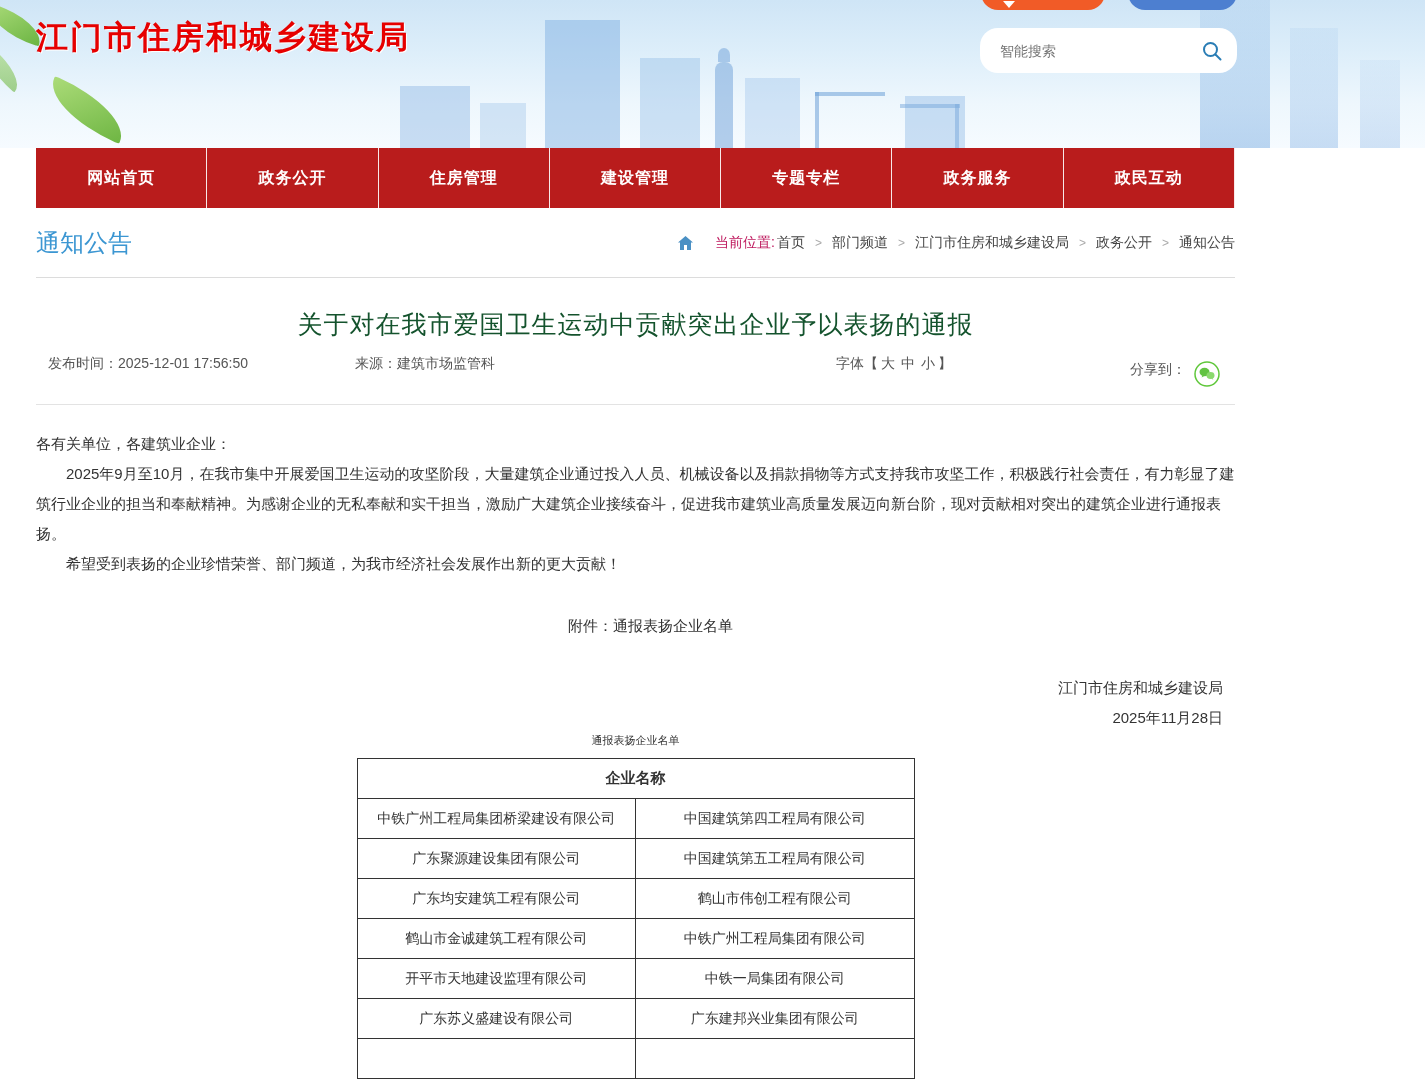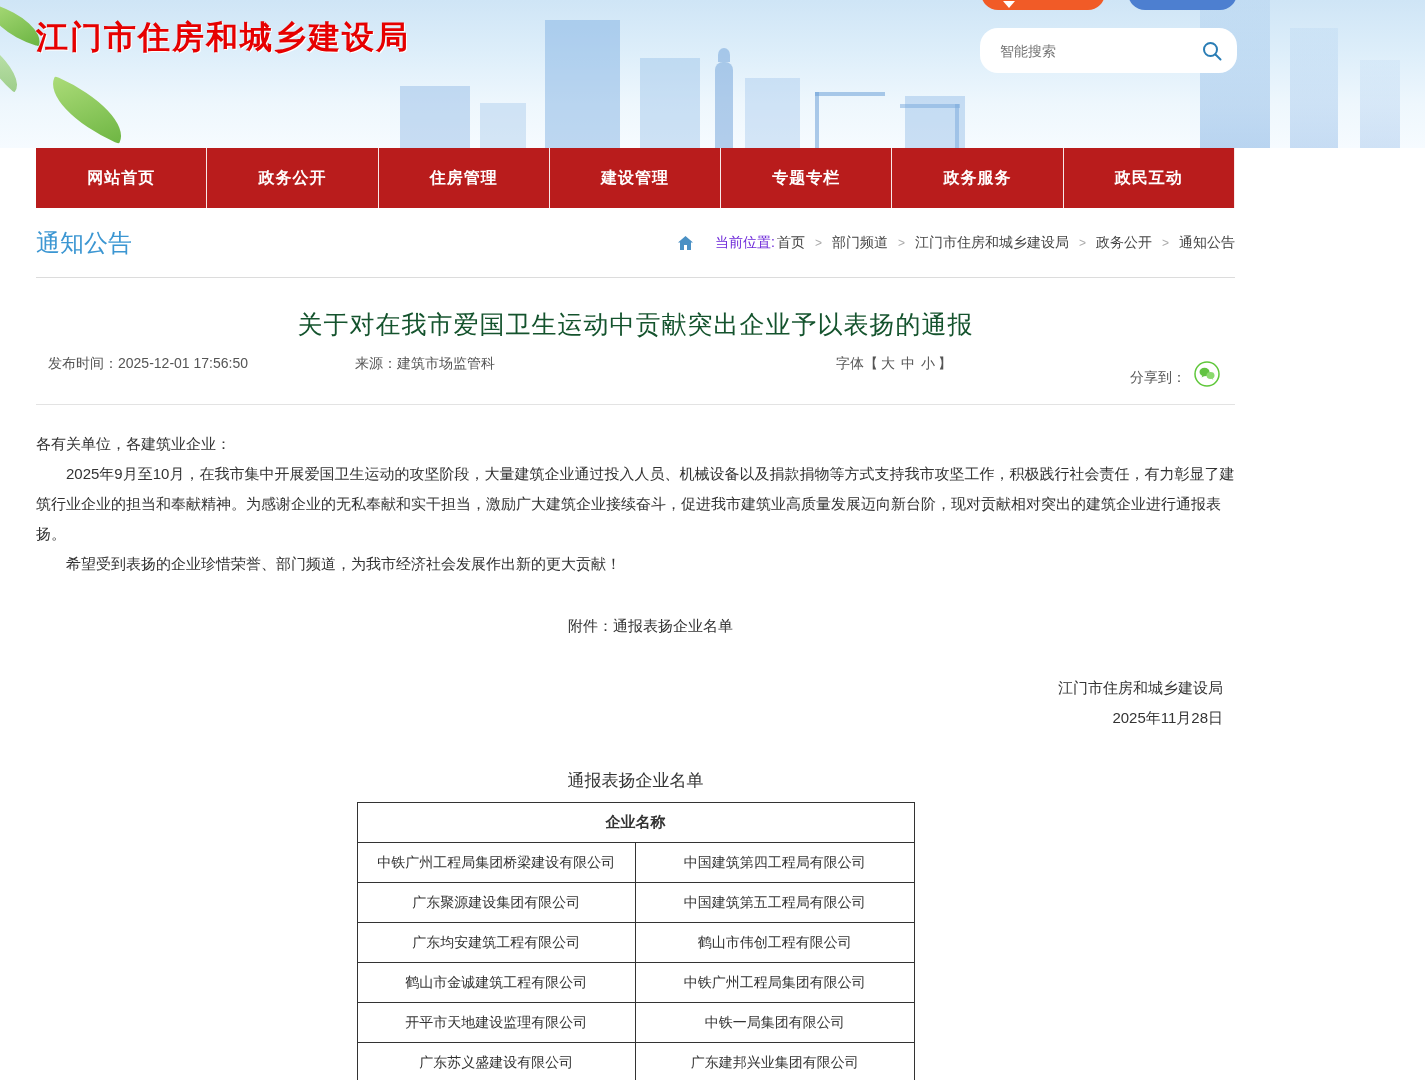--- a/index.html
+++ b/index.html
@@ -71,46 +71,46 @@
   }
 
   
   .crumb-row {
     width:1199px; margin-left:36px; height:70px;
     display:flex; align-items:center; justify-content:space-between;
     border-bottom:1px solid #dcdcdc;
   }
   .section-title { color:#3b96d2; font-size:24px; }
   .crumbs { display:flex; align-items:center; font-size:14px; color:#999; gap:10px; }
-  .crumbs .loc { color:#6d28d9; margin-left:12px; }
+  .crumbs .loc { color:#be185d; margin-left:12px; }
   .crumbs .crumb { color:#444; cursor:pointer; }
   .crumbs .sep { color:#aaa; font-size:12px; }
 
   
   .article { width:1199px; margin-left:36px; }
   .article-title {
     margin-top:30px; text-align:center;
     color:#14532d; font-size:25px; font-weight:normal; letter-spacing:1px;
   }
   .meta { position:relative; height:64px; border-bottom:1px solid #e3e3e3; font-size:14px; color:#555; }
   .meta span, .meta div { position:absolute; top:14px; }
   .m-publish { left:12px; }
   .m-source { left:319px; }
   .m-font { left:800px; }
   .font-size-opt { position:static !important; cursor:pointer; padding:0 3px; }
-  .m-share { left:1094px; display:flex; align-items:flex-end; gap:8px; top:20px !important; }
+  .m-share { left:1094px; display:flex; align-items:flex-start; gap:8px; top:20px !important; }
   .wechat-btn { background:none; border:none; cursor:pointer; display:flex; }
 
   .body-text { margin-top:24px; font-size:15px; line-height:30px; color:#333; }
   .body-text p.indent { text-indent:2em; }
   .attachment { margin-top:32px; text-indent:2em; font-size:15px; line-height:30px;text-align:center; }
   .signature { margin-top:32px; text-align:right; padding-right:12px; font-size:15px; line-height:30px; }
 
   
-  .tbl-title { margin-top:36px; text-align:center; font-size:17px; color:#333; }
+  .tbl-title { text-align:center; font-size:11px; color:#333; }
   table.companies {
     margin:10px auto 0; width:558px; border-collapse:collapse; table-layout:fixed;
   }
   table.companies th, table.companies td {
     border:1px solid #333; height:40px; text-align:center; font-size:14px; color:#333;
     font-weight:normal; overflow:hidden;
   }
   table.companies th { font-weight:bold; font-size:15px; }
 </style>
 </head>

